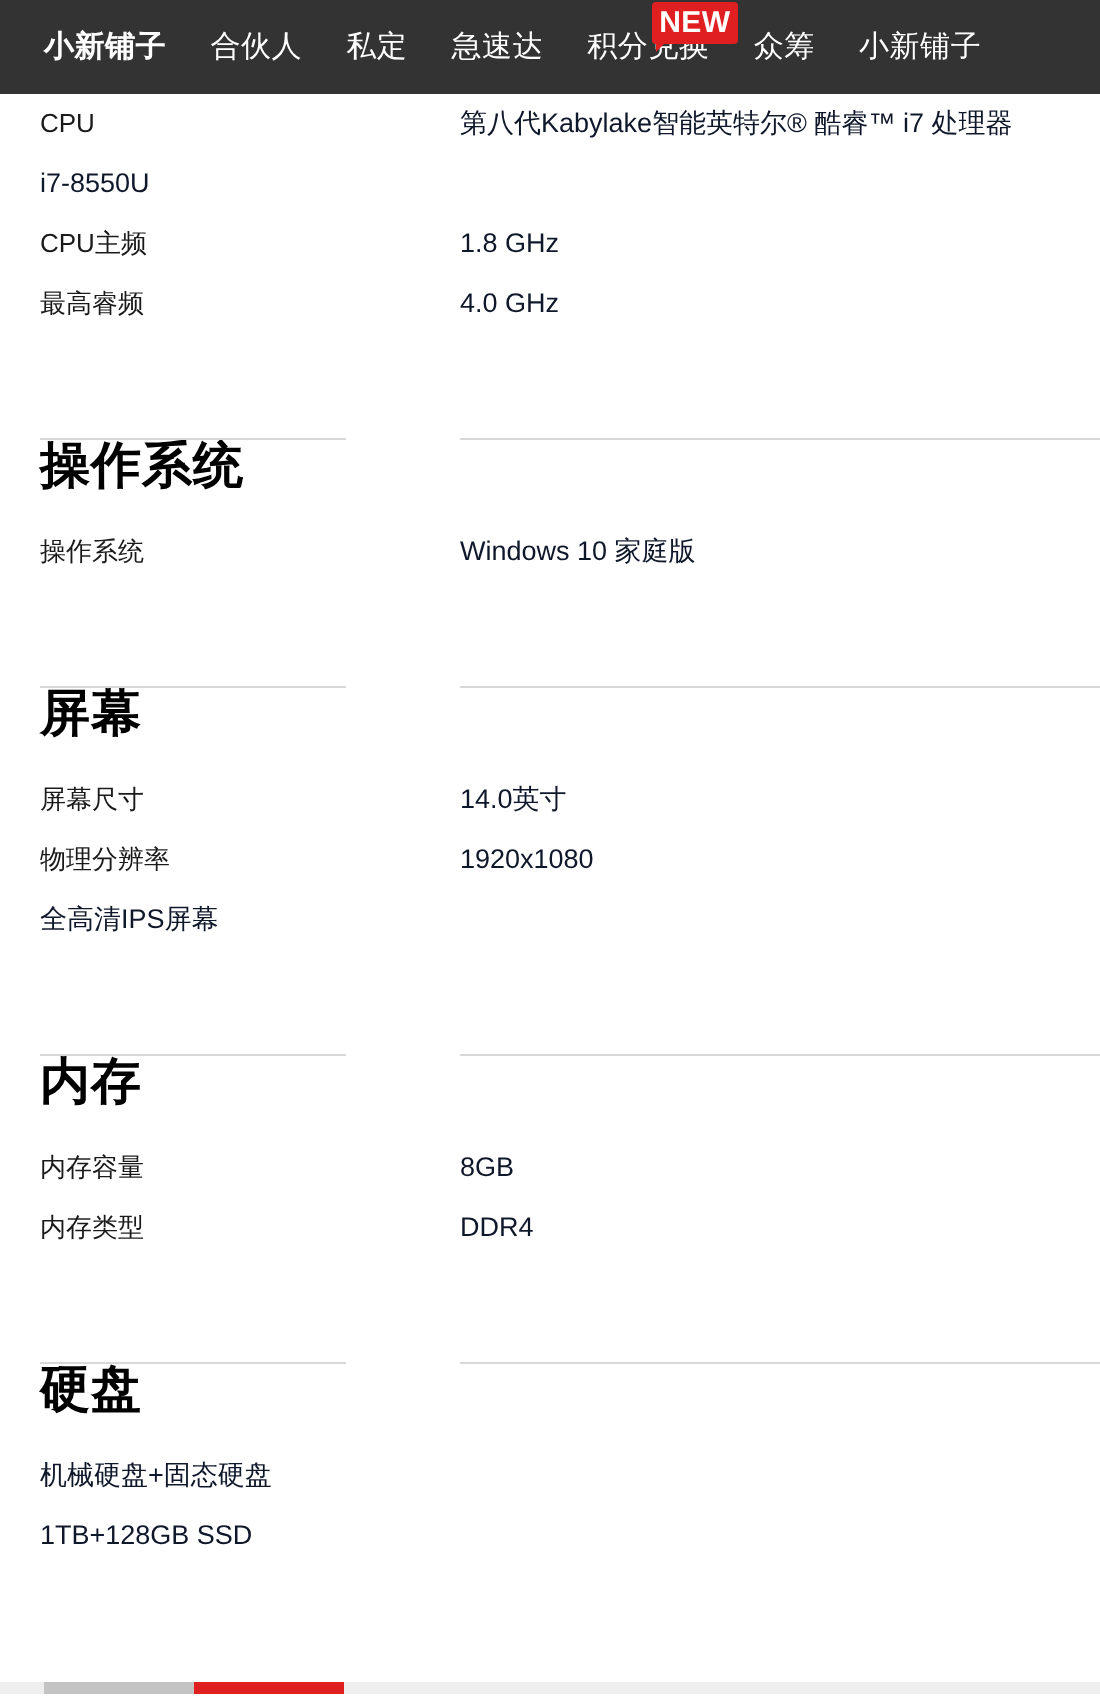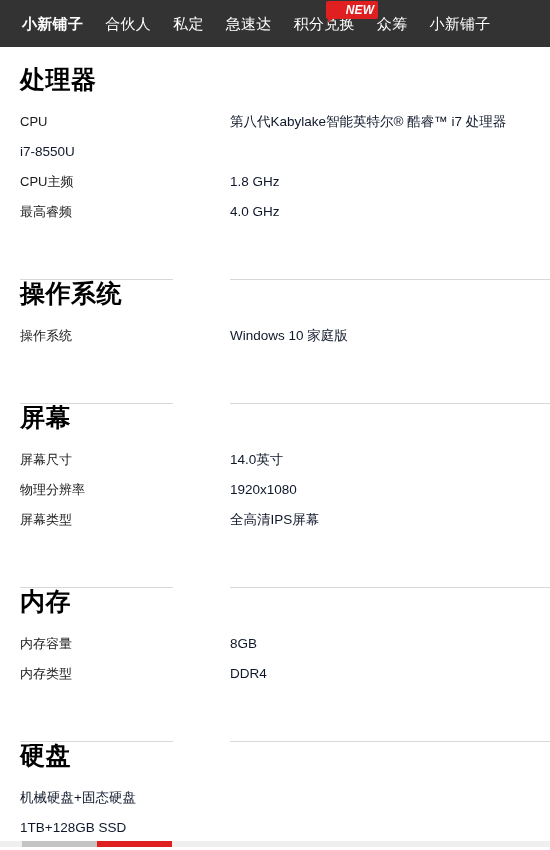--- a/index.html
+++ b/index.html
@@ -31,28 +31,27 @@
     letter-spacing:.3px;
   }
   .nav-item.is-active { font-weight:bold; }
 
   
   .new-badge {
     position:absolute;
     top:-15px; left:32px;
     background:#e02020;
     color:#ffffff;
-    font-size:12px;
+    font-size:15px;
     font-weight:bold;
     line-height:1;
-    padding:3px 4px 3px 20px;
+    padding:3px 4px 3px 4px;
     border-radius:2px;
     letter-spacing:.2px;
     font-family:"Liberation Sans",sans-serif;
-    font-style:italic;
   }
   .new-badge::after {
     content:"";
     position:absolute;
     left:2px; bottom:-4px;
     border-left:5px solid #e02020;
     border-bottom:5px solid transparent;
   }
 
   
@@ -124,21 +123,20 @@
     <div class="nav-item"><span>合伙人</span></div>
     <div class="nav-item"><span>私定</span></div>
     <div class="nav-item"><span>急速达</span></div>
     <div class="nav-item"><span>积分兑换</span><span class="new-badge">NEW</span></div>
     <div class="nav-item"><span>众筹</span></div>
     <div class="nav-item"><span>小新铺子</span></div>
   </div>
 
 <div id="spec-sheet">
     <div class="spec-section">
-      <div class="section-title">处理器</div>
       <div class="spec-row">
         <div class="spec-label">CPU</div>
         <div class="spec-value">第八代Kabylake智能英特尔® 酷睿™ i7 处理器</div>
       </div>
       <div class="spec-row">
         <div class="spec-value">i7-8550U</div>
       </div>
       <div class="spec-row">
         <div class="spec-label">CPU主频</div>
         <div class="spec-value">1.8 GHz</div>
@@ -165,21 +163,20 @@
       <div class="section-title">屏幕</div>
       <div class="spec-row">
         <div class="spec-label">屏幕尺寸</div>
         <div class="spec-value">14.0英寸</div>
       </div>
       <div class="spec-row">
         <div class="spec-label">物理分辨率</div>
         <div class="spec-value">1920x1080</div>
       </div>
       <div class="spec-row">
-        <div class="spec-label">屏幕类型</div>
         <div class="spec-value">全高清IPS屏幕</div>
       </div>
     </div>
     <div class="section-gap"></div>
     <div class="spec-section">
       <div class="rule-left"></div>
       <div class="rule-right"></div>
       <div class="section-title">内存</div>
       <div class="spec-row">
         <div class="spec-label">内存容量</div>

